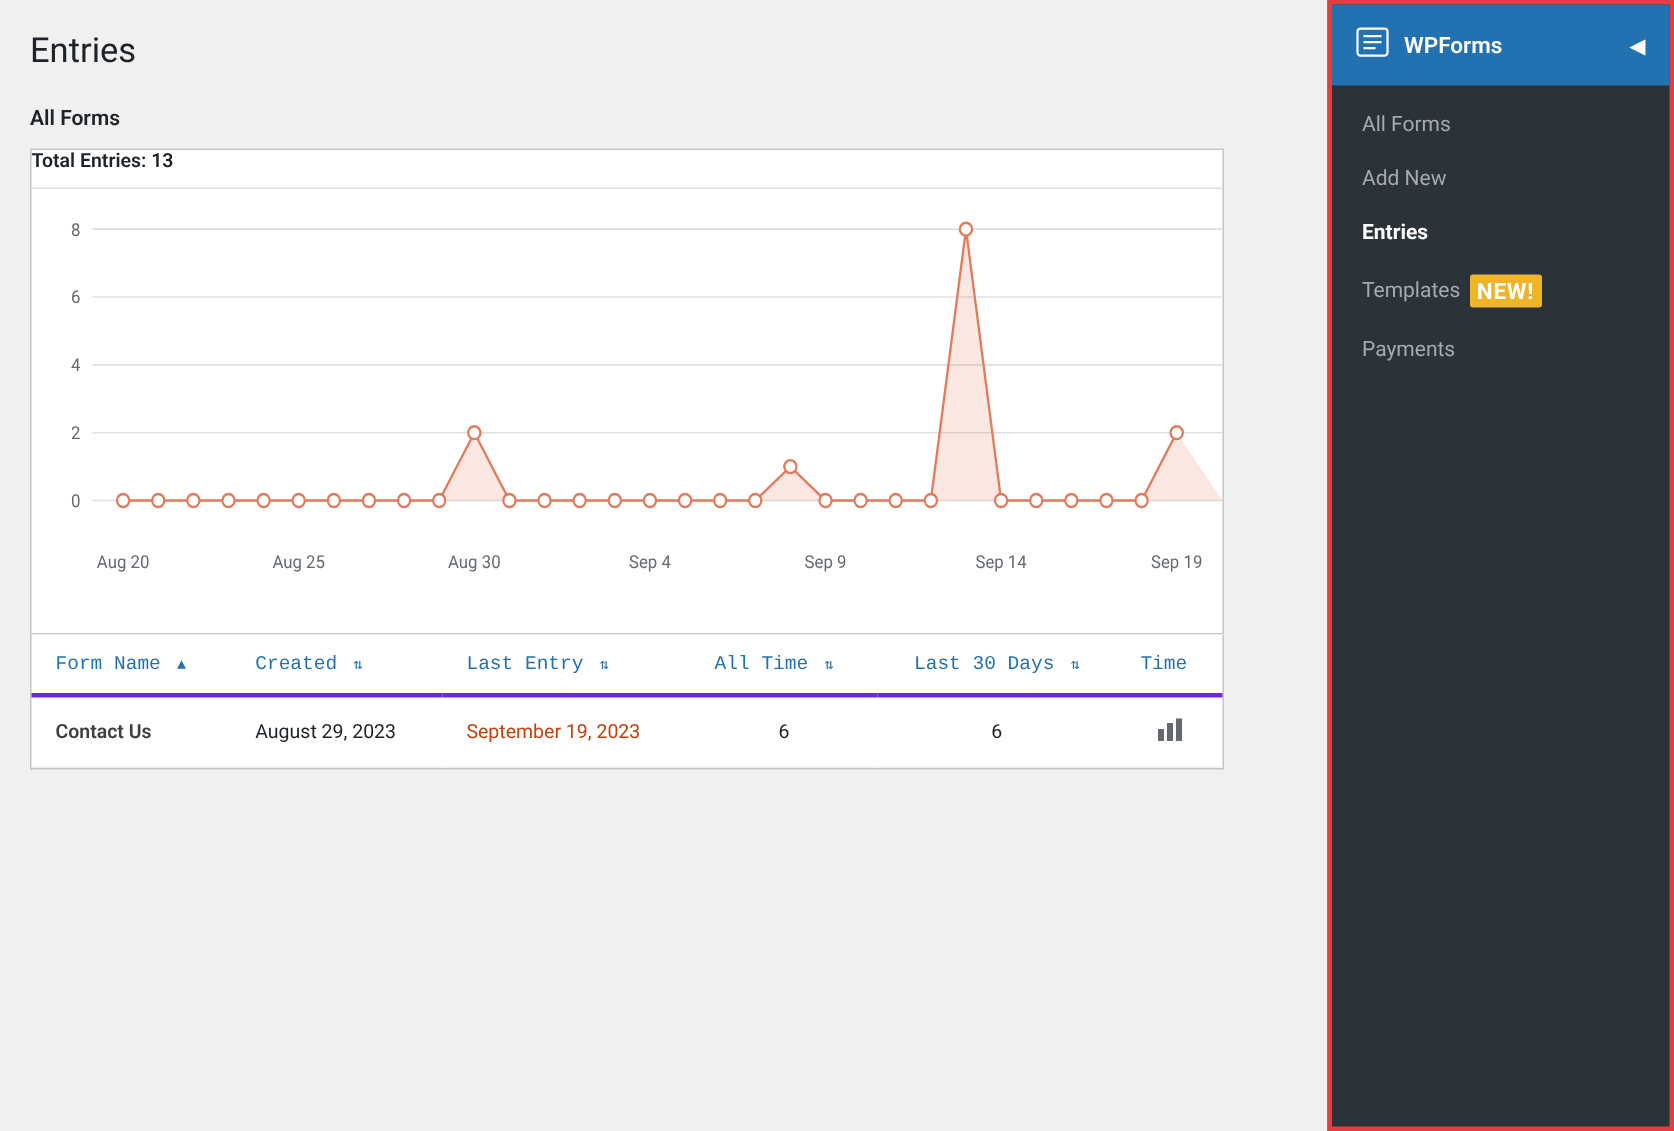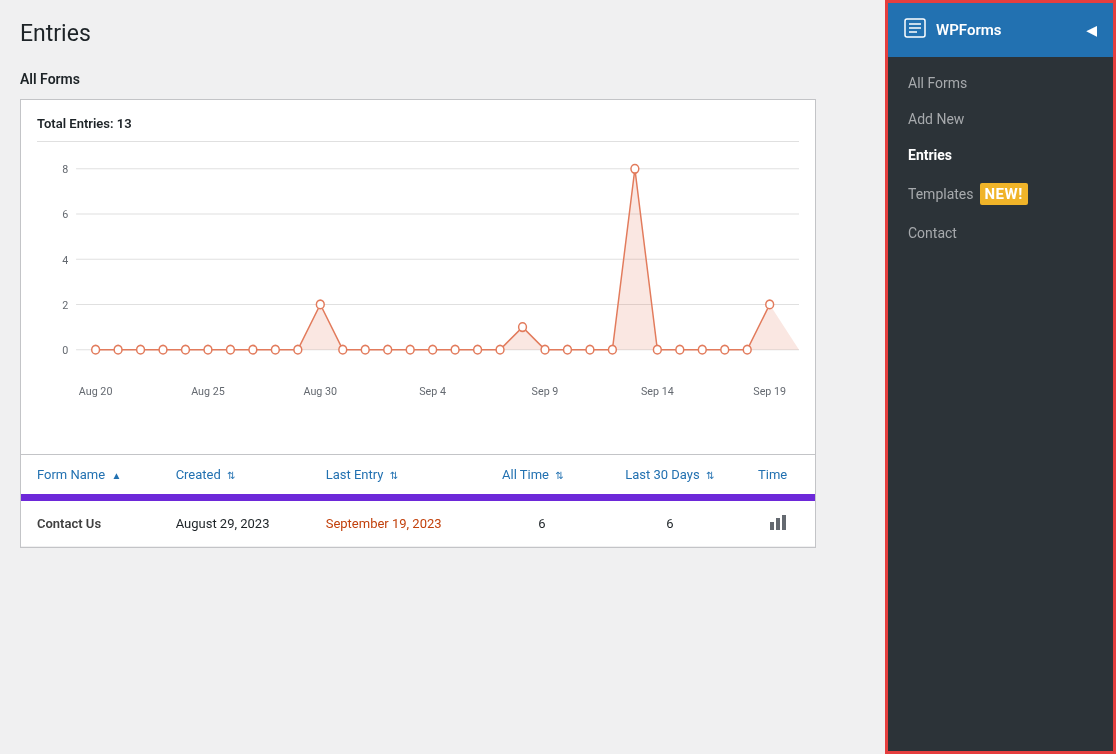--- a/index.html
+++ b/index.html
@@ -35,21 +35,20 @@
       font-weight: 600;
       color: #1d2327;
       background: #f0f0f1;
       padding: 8px 0 12px 0;
     }
 
     
     .chart-container {
       background: #fff;
       border: 1px solid #c3c4c7;
-      padding: 16px;
       margin-bottom: 0;
     }
 
     .chart-header {
       font-size: 13px;
       font-weight: 600;
       color: #1d2327;
       margin-bottom: 16px;
       padding-bottom: 10px;
       border-bottom: 1px solid #e0e0e0;
@@ -73,21 +72,22 @@
       border: 1px solid #c3c4c7;
       border-top: none;
     }
 
     .entries-table {
       width: 100%;
       border-collapse: collapse;
     }
 
     .entries-table thead tr {
-      border-bottom: 7px solid #6d28d9;
+      border-bottom: 3px solid #6d28d9;
+      font-family: Liberation Mono, monospace;
     }
 
     .entries-table thead th {
       padding: 12px 16px;
       text-align: left;
       font-size: 13px;
       font-weight: 400;
       color: #2271b1;
       white-space: nowrap;
     }
@@ -422,18 +422,18 @@
         <span>Add New</span>
       </div>
       <div class="menu-item active">
         <span>Entries</span>
       </div>
       <div class="menu-item">
         <span>Templates</span>
         <span class="new-badge">NEW!</span>
       </div>
       <div class="menu-item">
-        <span>Contact</span>
+        <span>Payments</span>
       </div>
     </div>
   </div>
 
 </div>
 
 </body></html>

